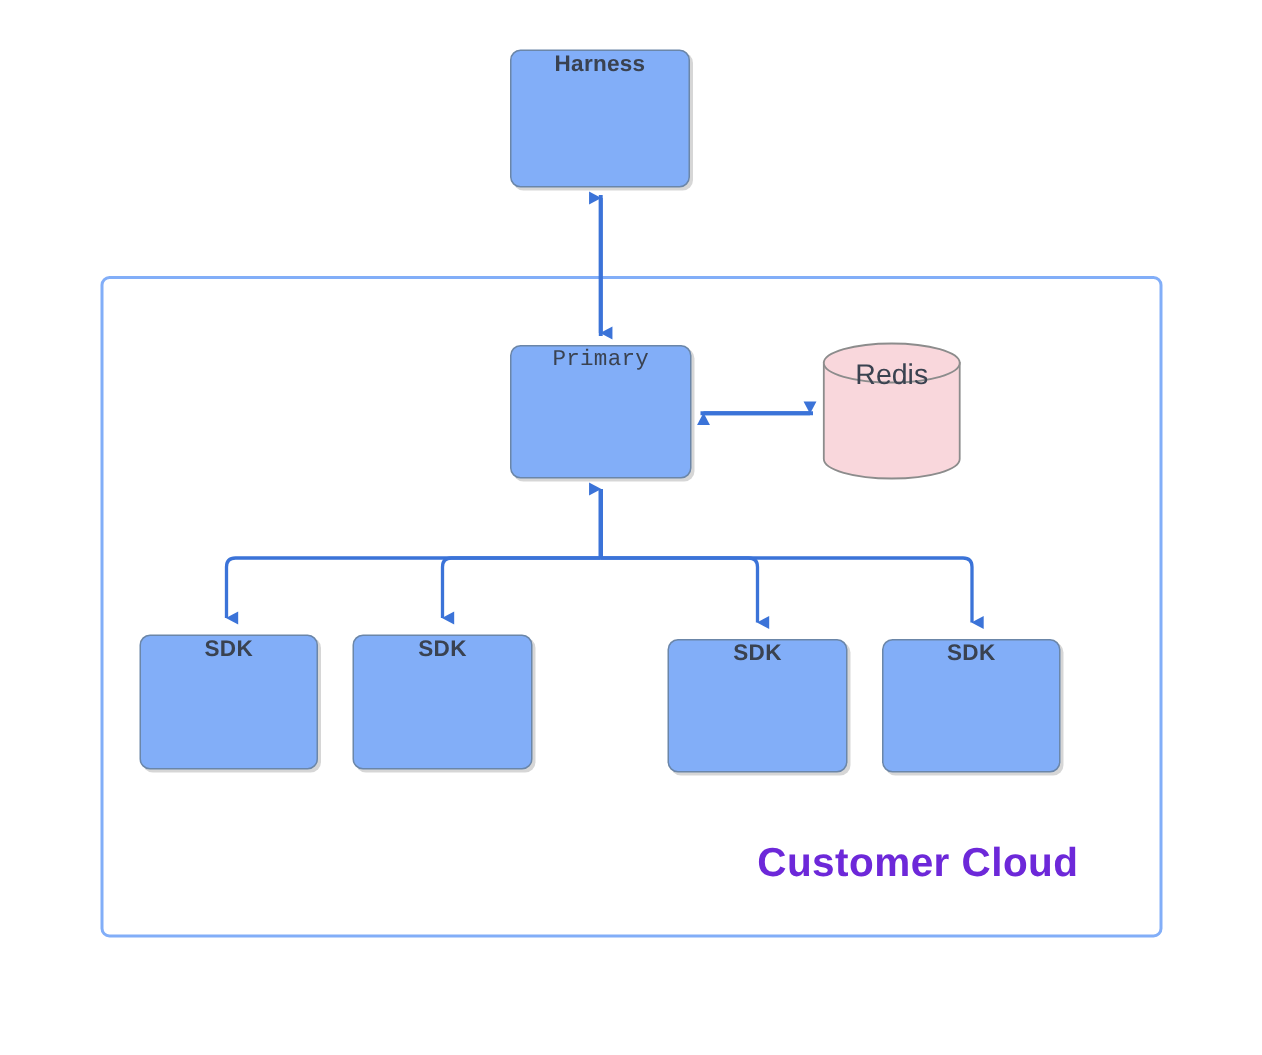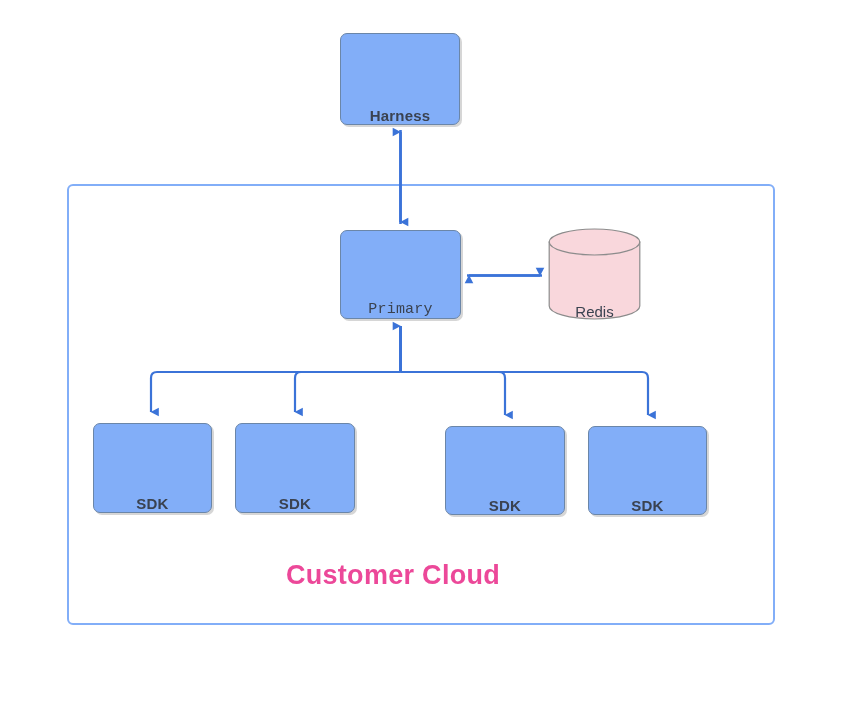--- a/index.html
+++ b/index.html
@@ -23,21 +23,21 @@
     left: 0;
     top: 0;
     width: 841px;
     height: 703px;
     pointer-events: none;
   }
   .node {
     position: absolute;
     box-sizing: border-box;
     display: flex;
-    align-items: flex-end;
+    align-items: flex-start;
     justify-content: center;
     text-align: center;
   }
   .box {
     background: #82AEF8;
     border: 1px solid #6B86A8;
     border-radius: 7px;
     box-shadow: 2px 2px 0 rgba(120,120,120,0.30);
     color: #3A4250;
   }
@@ -97,21 +97,21 @@
   #node-redis {
     left: 548px;
     top: 228px;
     width: 93px;
     height: 92px;
   }
   #node-redis .redis-label {
     position: relative;
     z-index: 2;
     color: #3A4250;
-    font-size: 15px;
+    font-size: 19px;
     font-weight: normal;
     margin-top: 12px;
   }
   #node-redis svg {
     position: absolute;
     left: 0;
     top: 0;
   }
   #cloud-container {
     position: absolute;
@@ -122,24 +122,24 @@
     box-sizing: border-box;
     border: 2px solid #82AEF8;
     border-radius: 6px;
     background: transparent;
   }
   #cloud-title {
     position: absolute;
     left: 67px;
     top: 560px;
     width: 652px;
-    text-align: center;
+    text-align: right;
     font-size: 27px;
     font-weight: bold;
-    color: #ec4899;
+    color: #6d28d9;
     letter-spacing: 0.3px;
   }
 </style>
 </head>
 <body>
 
 <div id="canvas">
 
   <div id="cloud-container"></div>
 

